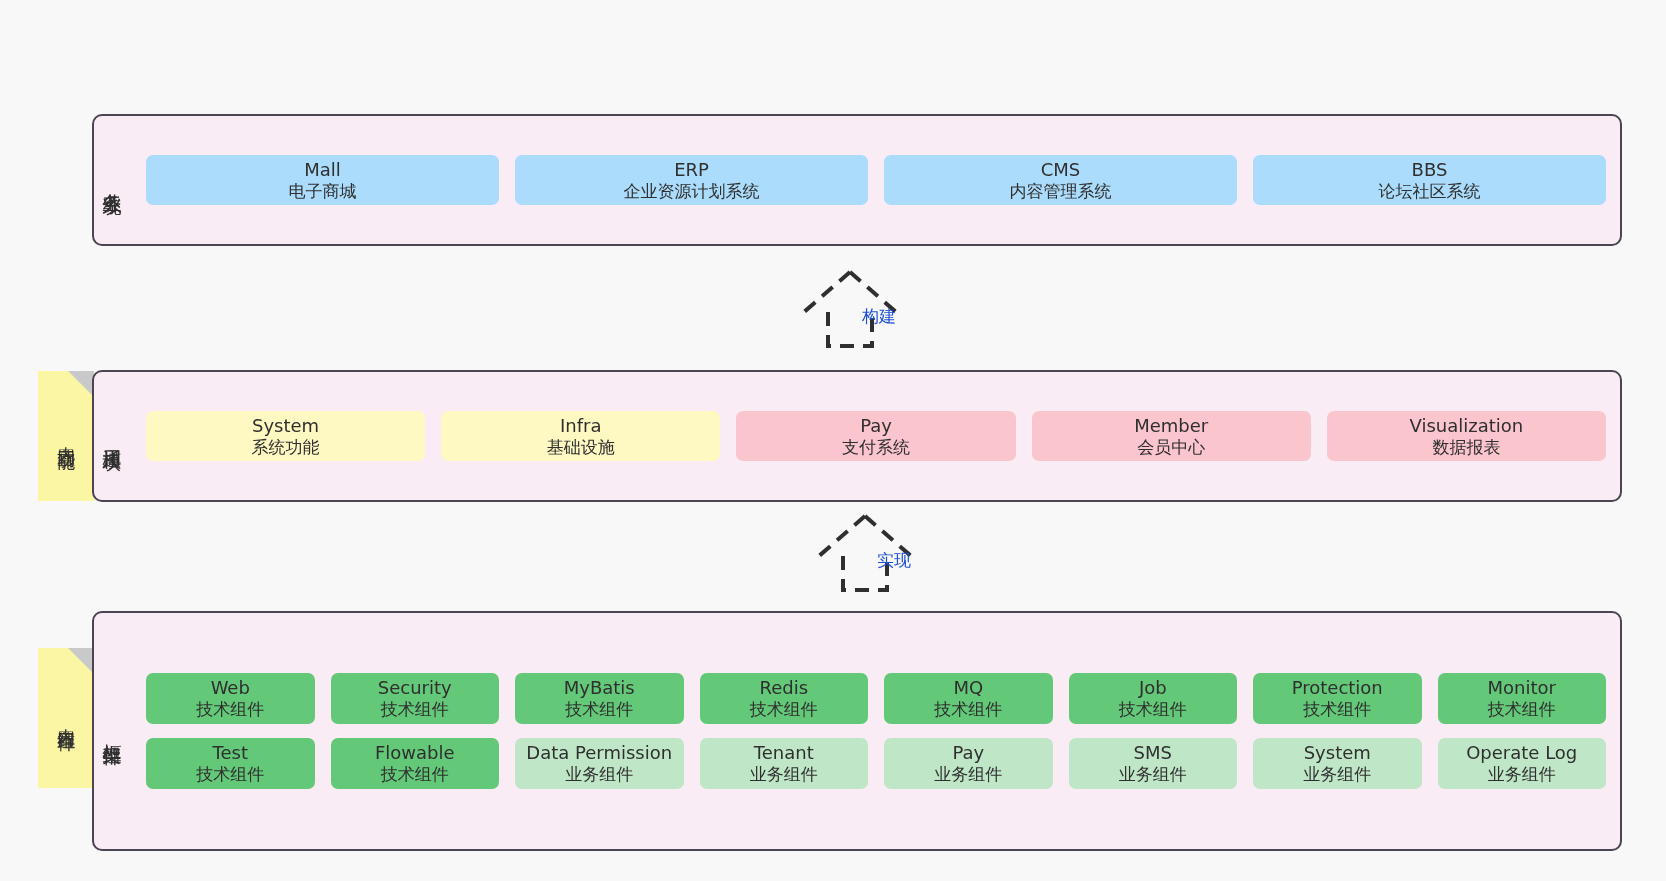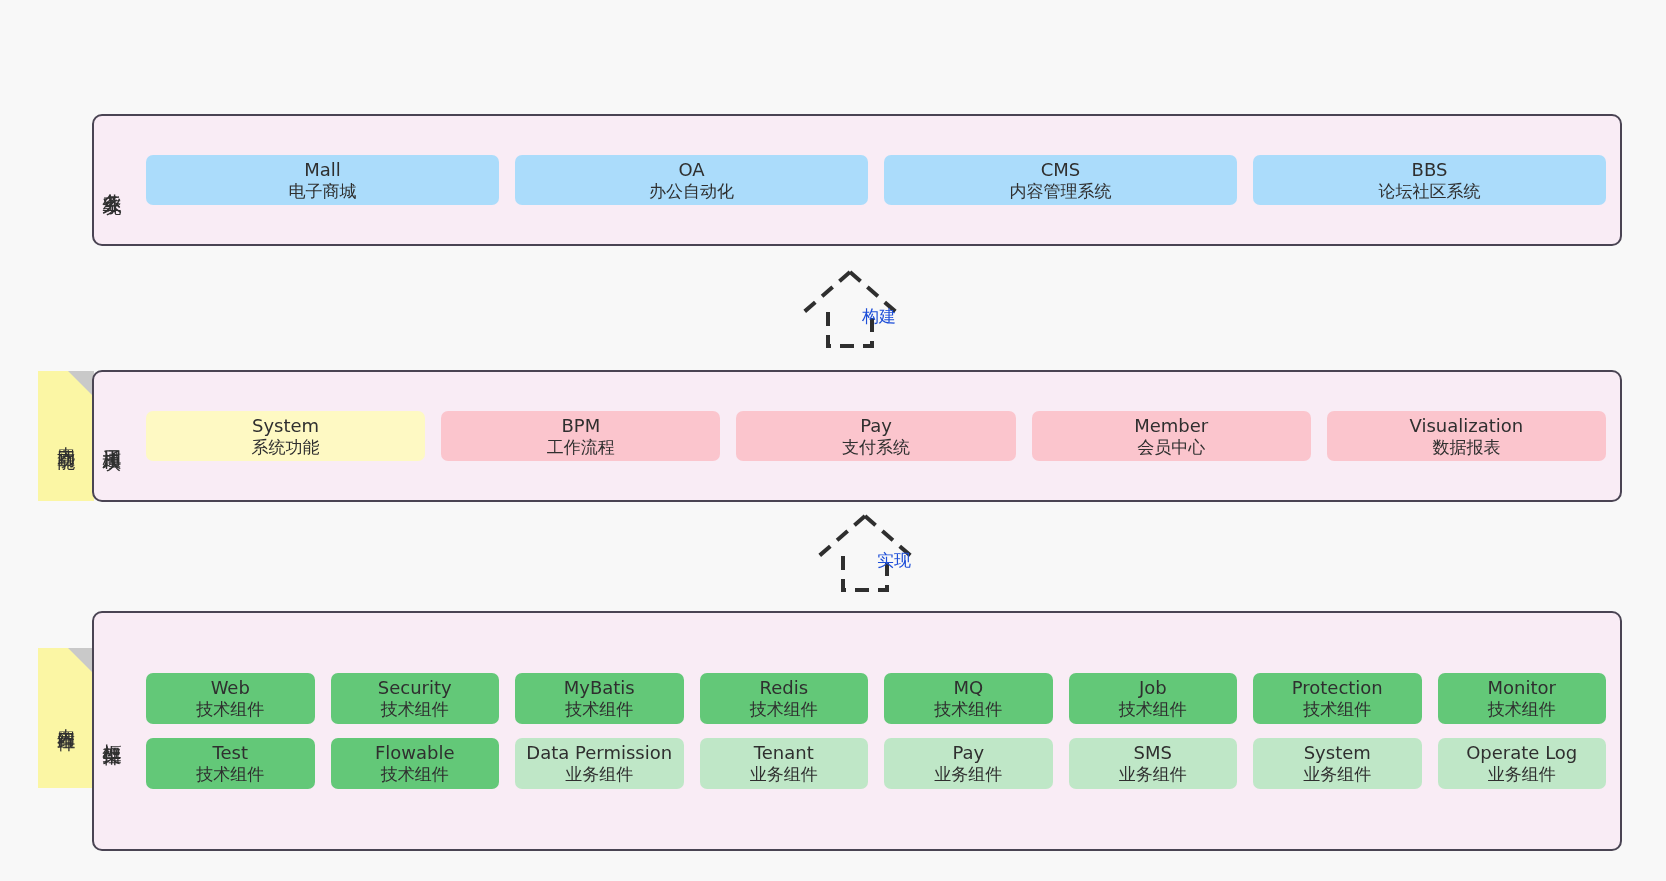--- a/index.html
+++ b/index.html
@@ -163,22 +163,22 @@
 
   <div class="layer" id="layer-business">
     <div class="layer-title">业务系统</div>
     <div class="layer-body">
       <div class="row">
         <div class="card c-blue">
           <div class="en">Mall</div>
           <div class="cn">电子商城</div>
         </div>
         <div class="card c-blue">
-          <div class="en">OA</div>
-          <div class="cn">办公自动化</div>
+          <div class="en">ERP</div>
+          <div class="cn">企业资源计划系统</div>
         </div>
         <div class="card c-blue">
           <div class="en">CMS</div>
           <div class="cn">内容管理系统</div>
         </div>
         <div class="card c-blue">
           <div class="en">BBS</div>
           <div class="cn">论坛社区系统</div>
         </div>
       </div>
@@ -199,23 +199,23 @@
   </div>
 
   <div class="layer" id="layer-common">
     <div class="layer-title">通用模块</div>
     <div class="layer-body">
       <div class="row">
         <div class="card c-red">
           <div class="en">System</div>
           <div class="cn">系统功能</div>
         </div>
-        <div class="card c-pink">
-          <div class="en">BPM</div>
-          <div class="cn">工作流程</div>
+        <div class="card c-red">
+          <div class="en">Infra</div>
+          <div class="cn">基础设施</div>
         </div>
         <div class="card c-pink">
           <div class="en">Pay</div>
           <div class="cn">支付系统</div>
         </div>
         <div class="card c-pink">
           <div class="en">Member</div>
           <div class="cn">会员中心</div>
         </div>
         <div class="card c-pink">

